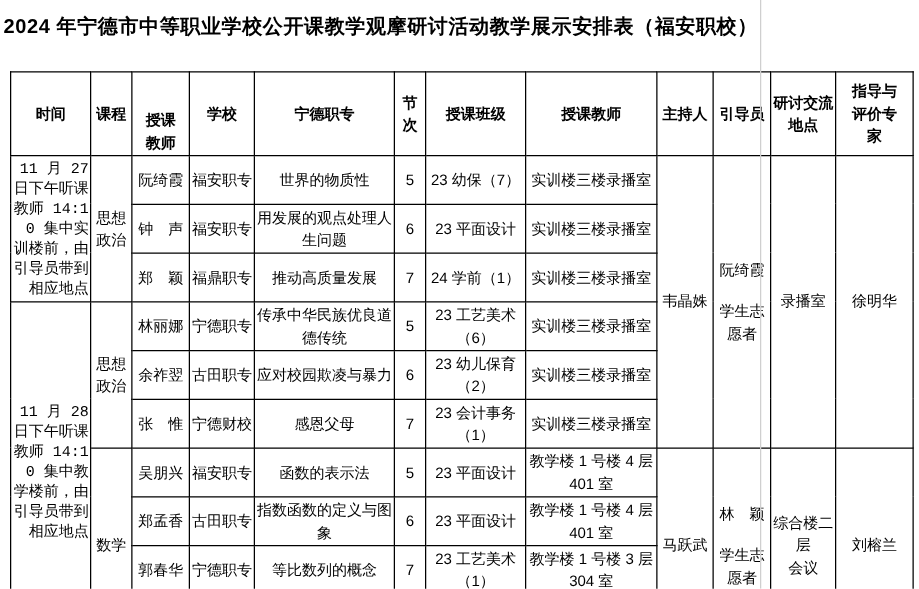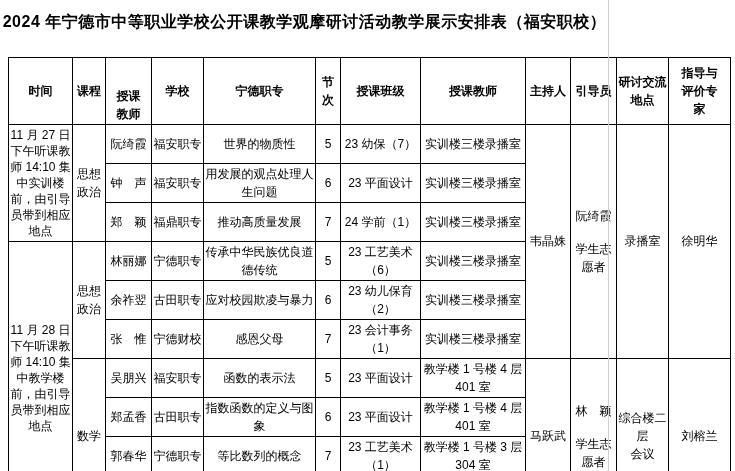--- a/index.html
+++ b/index.html
@@ -51,23 +51,24 @@
   }
   tr.hrow th {
     font-weight: bold;
     height: 50px;
   }
   tr.drow td { height: 36px; }
   .hw { display: inline-block; vertical-align: middle; }
   .hw-2 { max-width: 26px; margin-top: 28px; }   
   .hw-3 { max-width: 38px; }   
   td.time-cell {
-    text-align: center;
+    text-align: right;
     line-height: 16px;
     word-break: break-all;
+    font-family: Liberation Mono, monospace;
   }
   .gl { display: block; }
   .gl.gap { margin-top: 15px; font-family: Liberation Serif, serif; }
 </style>
 </head>
 <body>
 
 <div class="page">
 
   <div class="page-title">2024 年宁德市中等职业学校公开课教学观摩研讨活动教学展示安排表（福安职校）</div>

